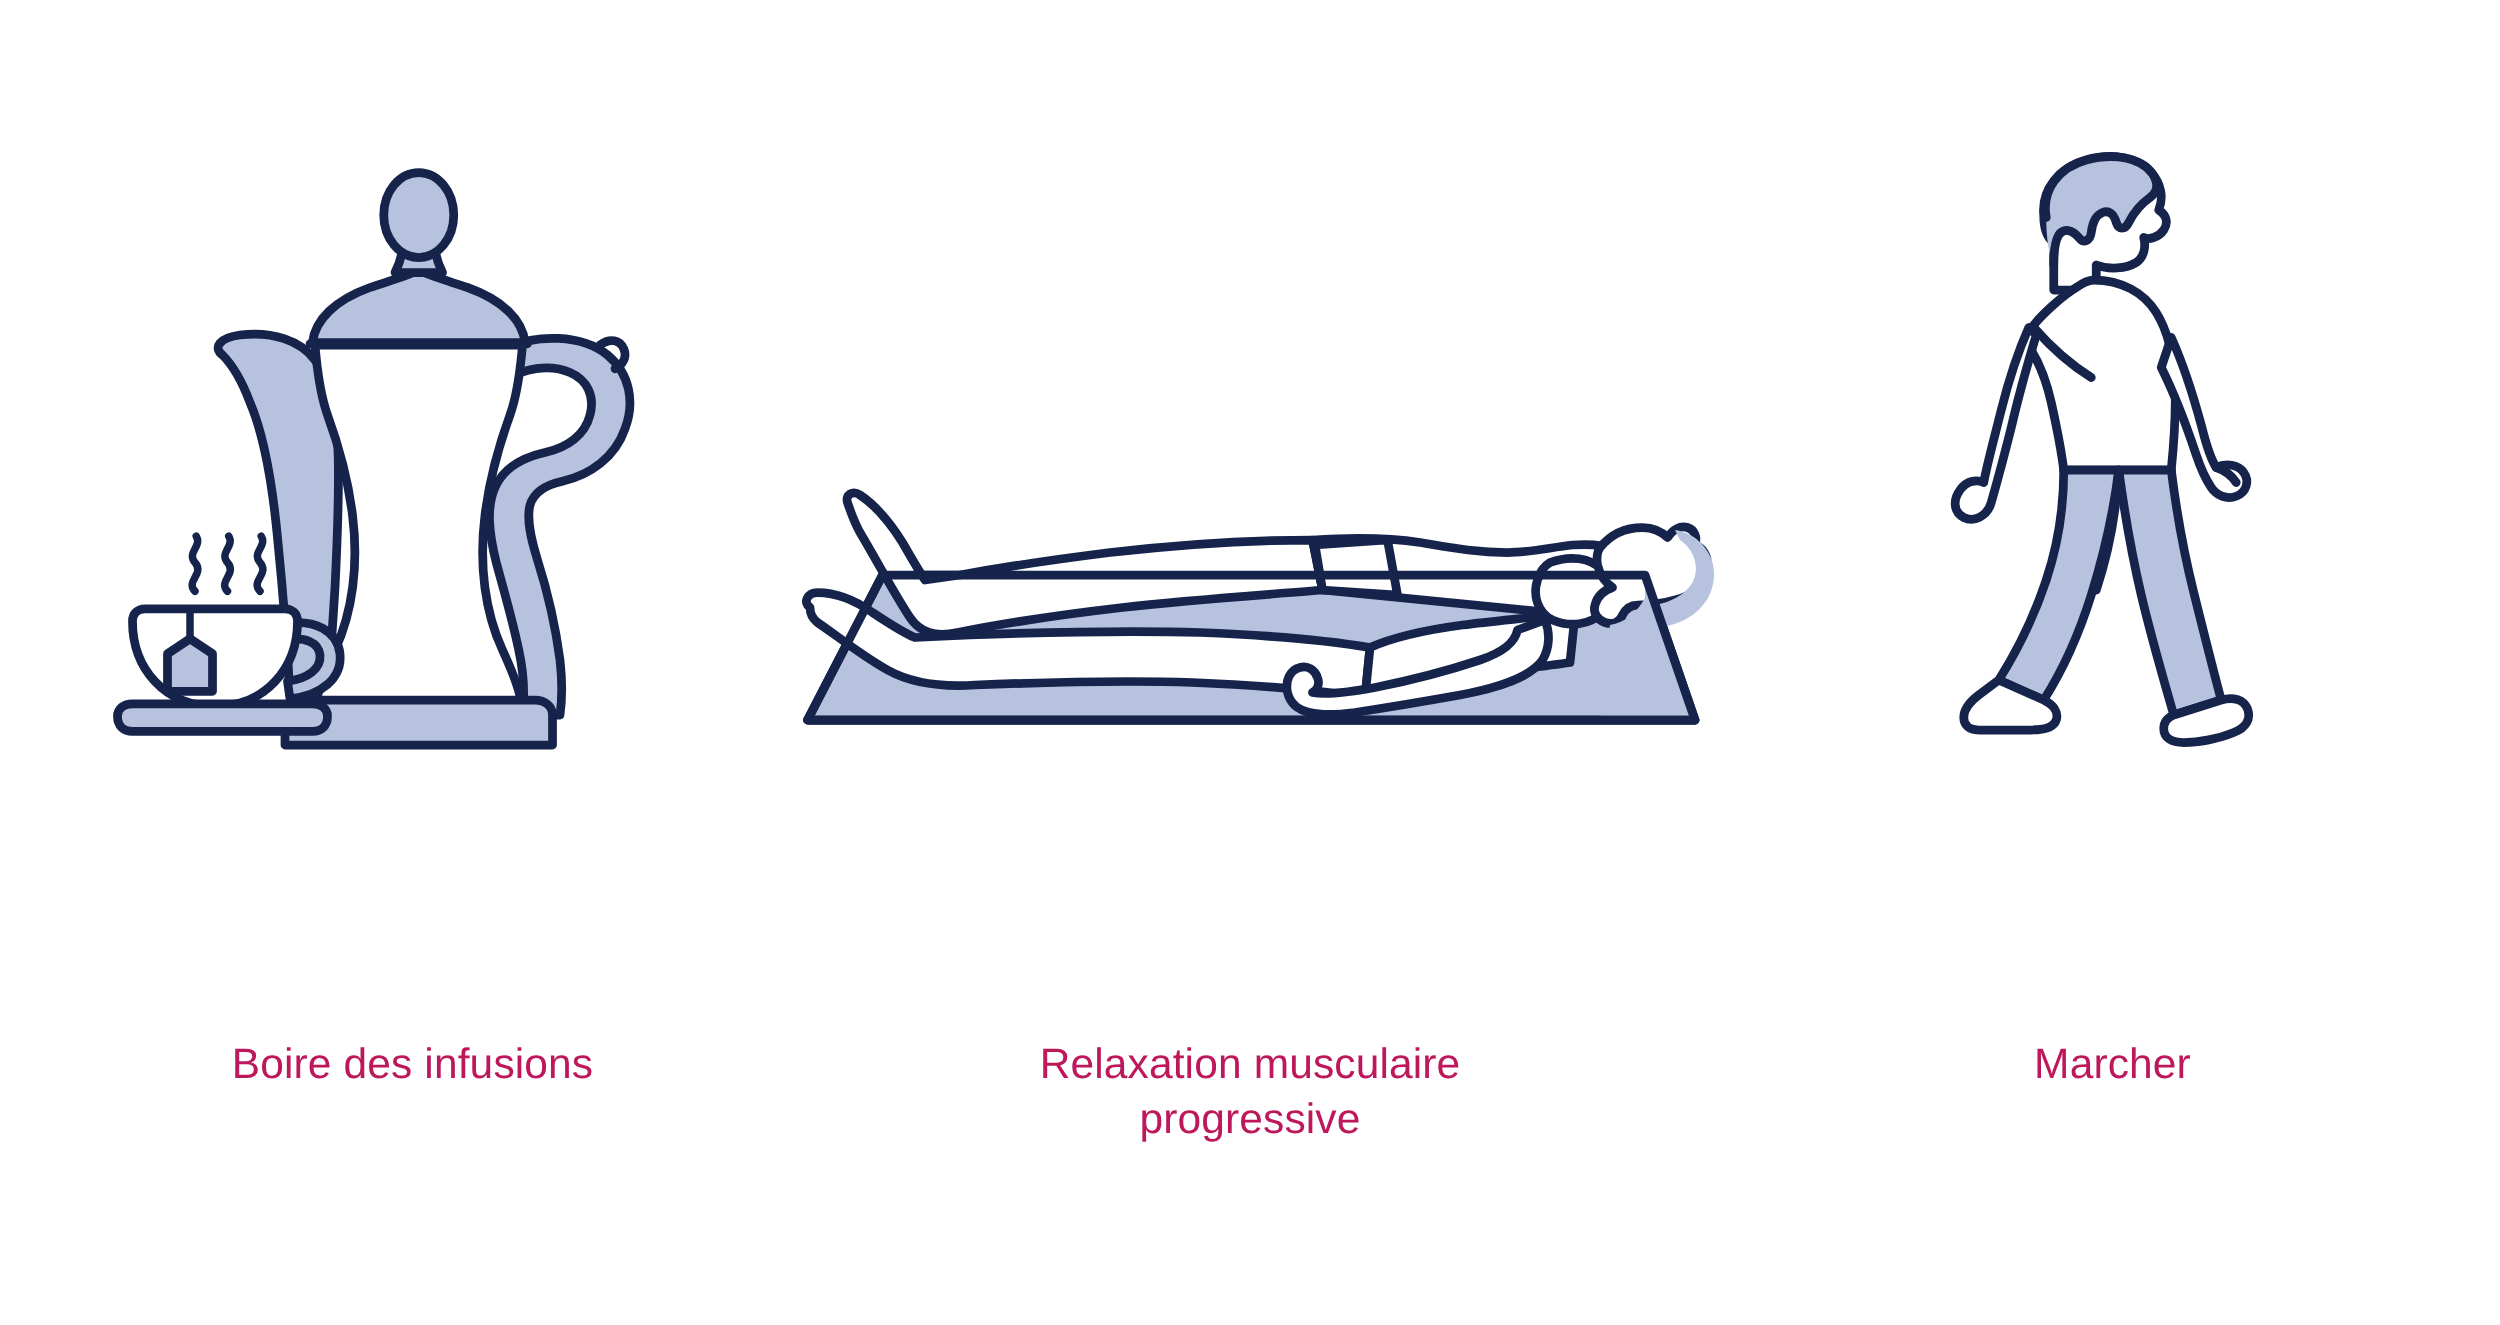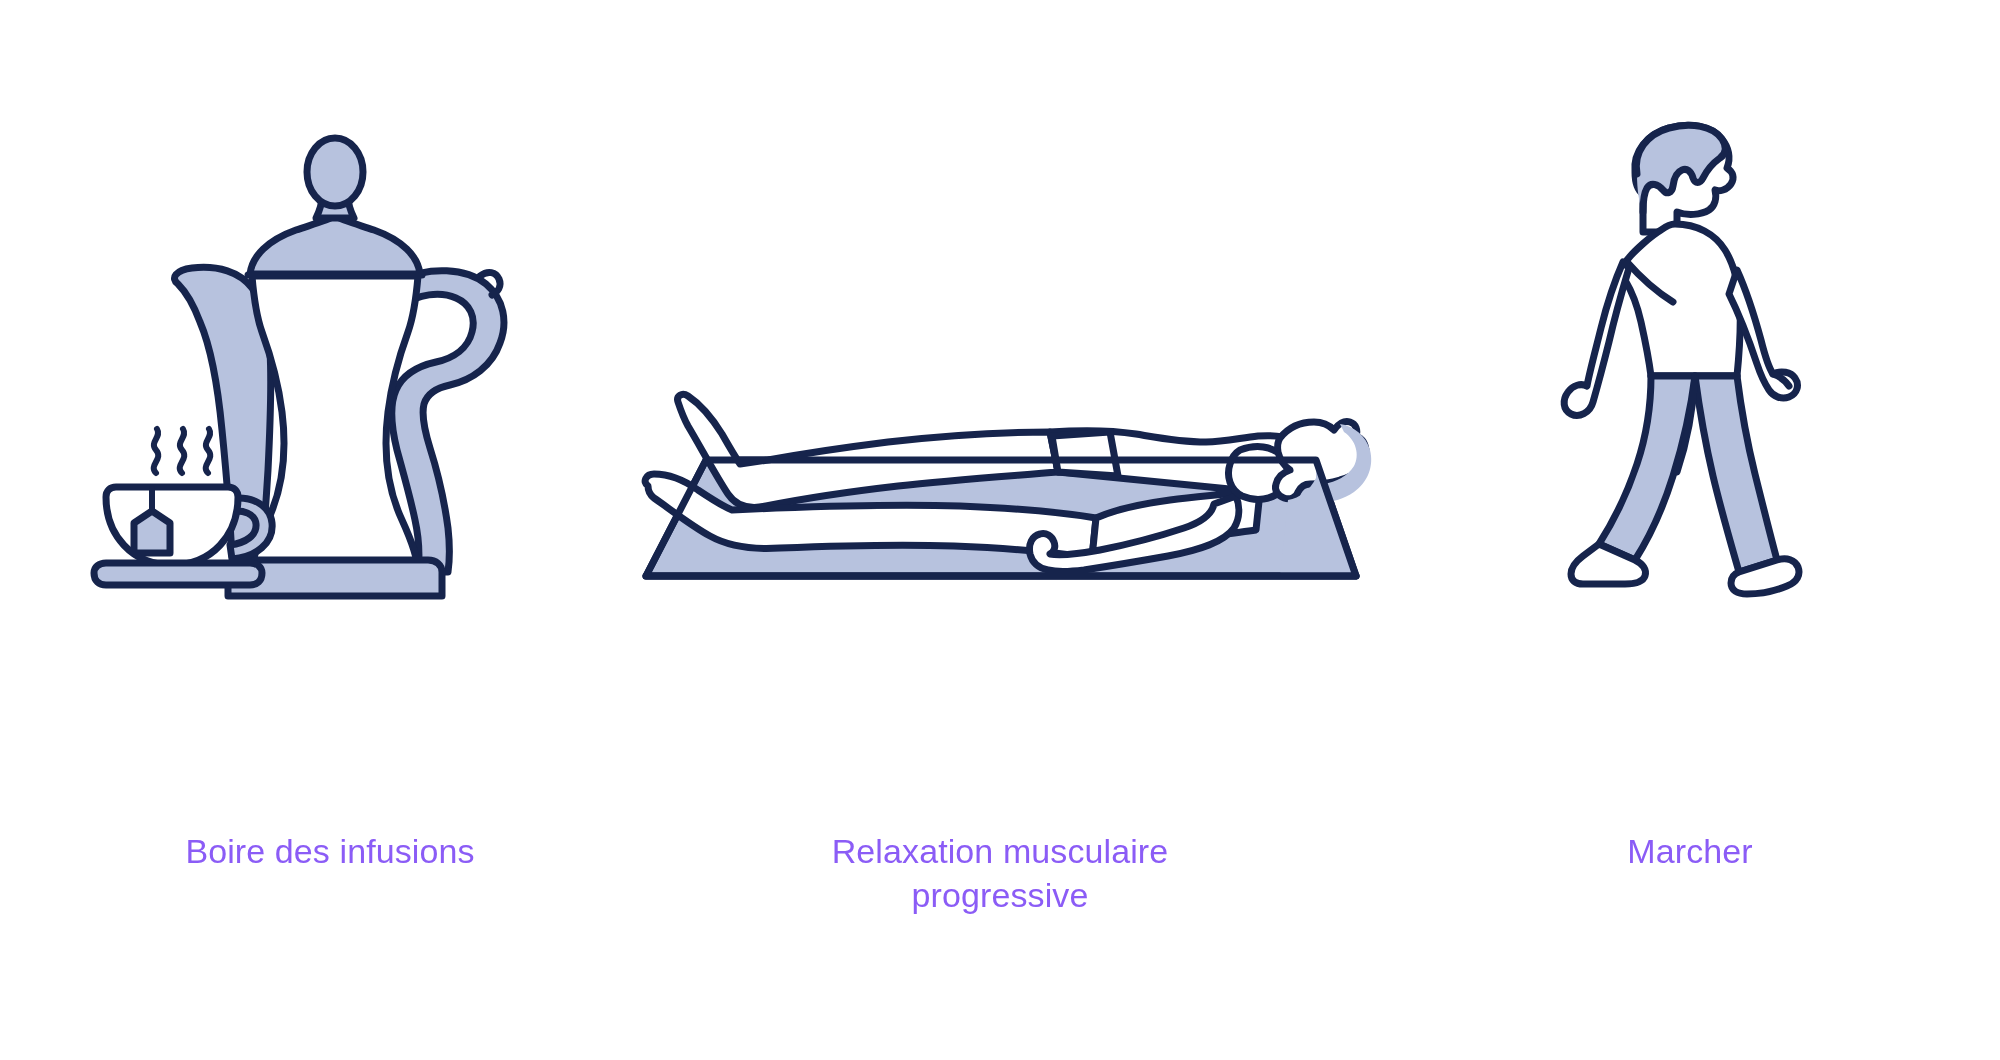--- a/index.html
+++ b/index.html
@@ -29,21 +29,21 @@
     justify-content: flex-start;
   }
   .art {
     position: relative;
   }
   .caption {
     position: absolute;
     left: 0;
     width: 100%;
     text-align: center;
-    color: #8b5cf6;
+    color: #be185d;
     font-size: 34px;
     line-height: 1.28;
     font-weight: 400;
     letter-spacing: 0.1px;
     font-family: "Liberation Sans", sans-serif;
     white-space: pre-line;
   }
   
   #panel-infusions { left: 40px;   width: 580px; }
   #panel-relaxation{ left: 640px;  width: 720px; }

